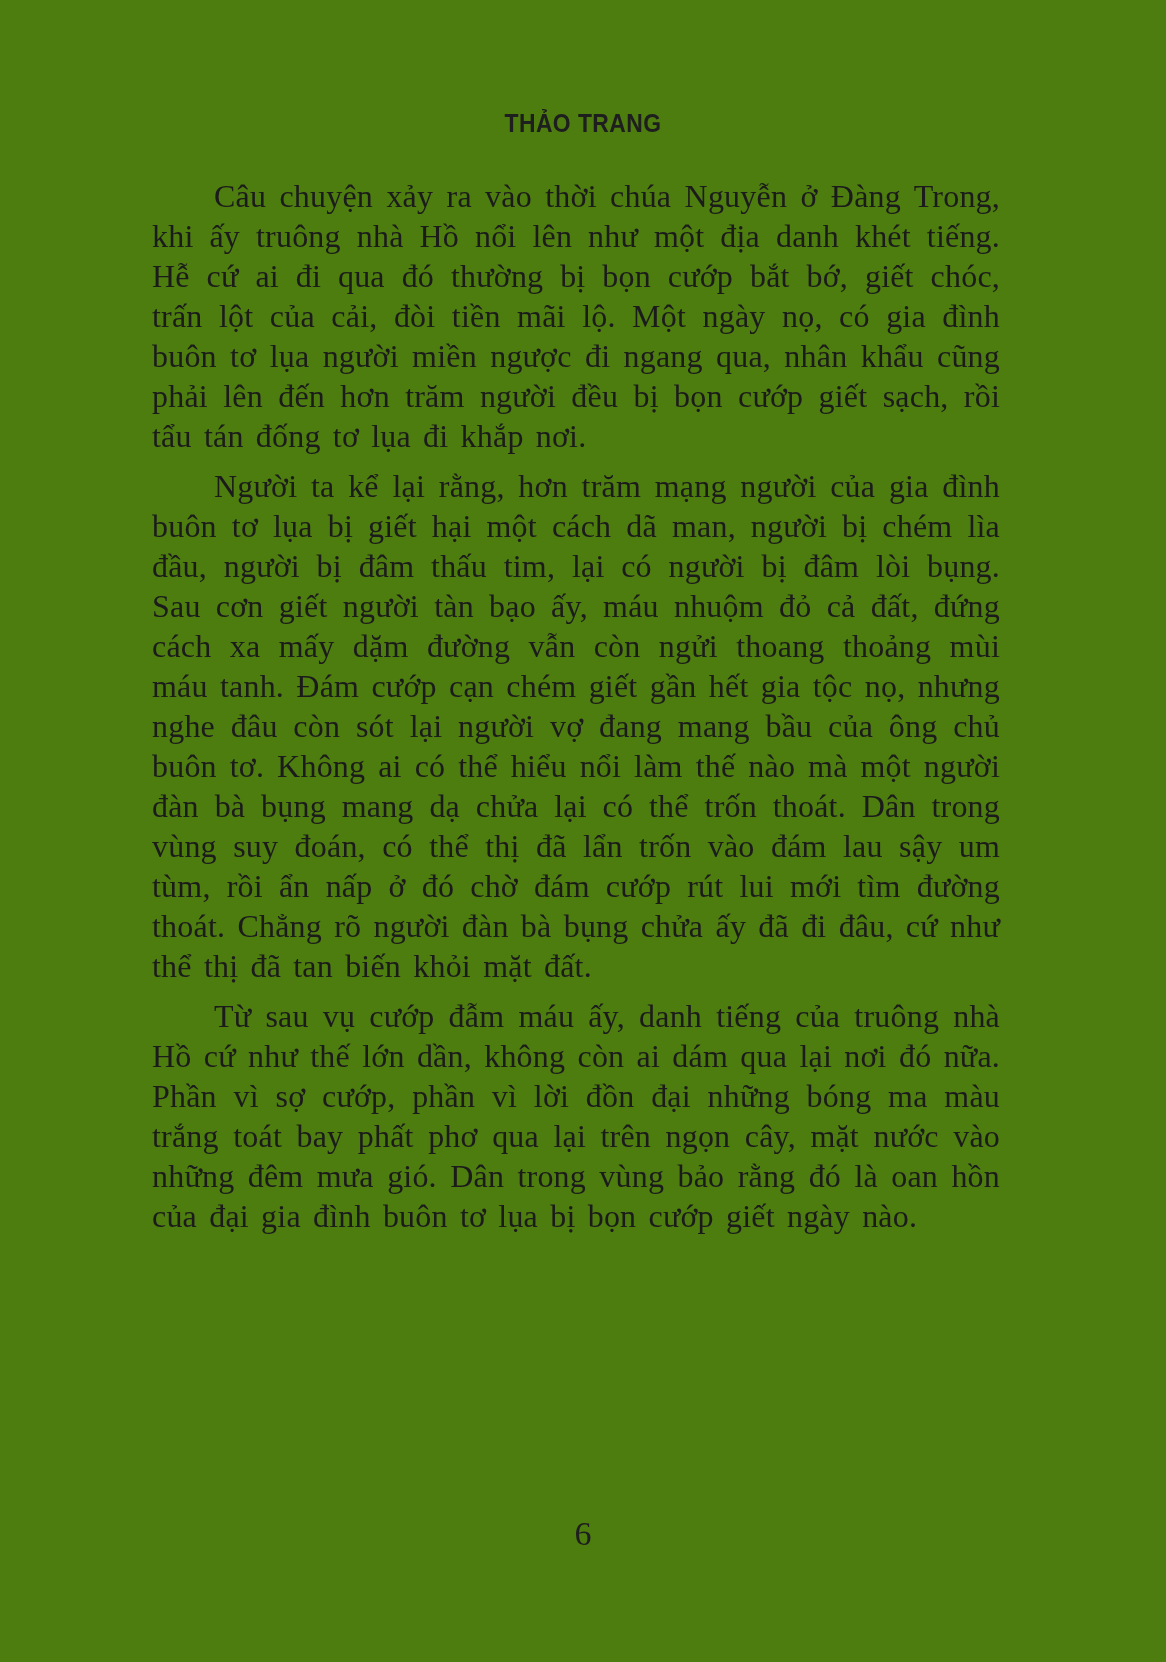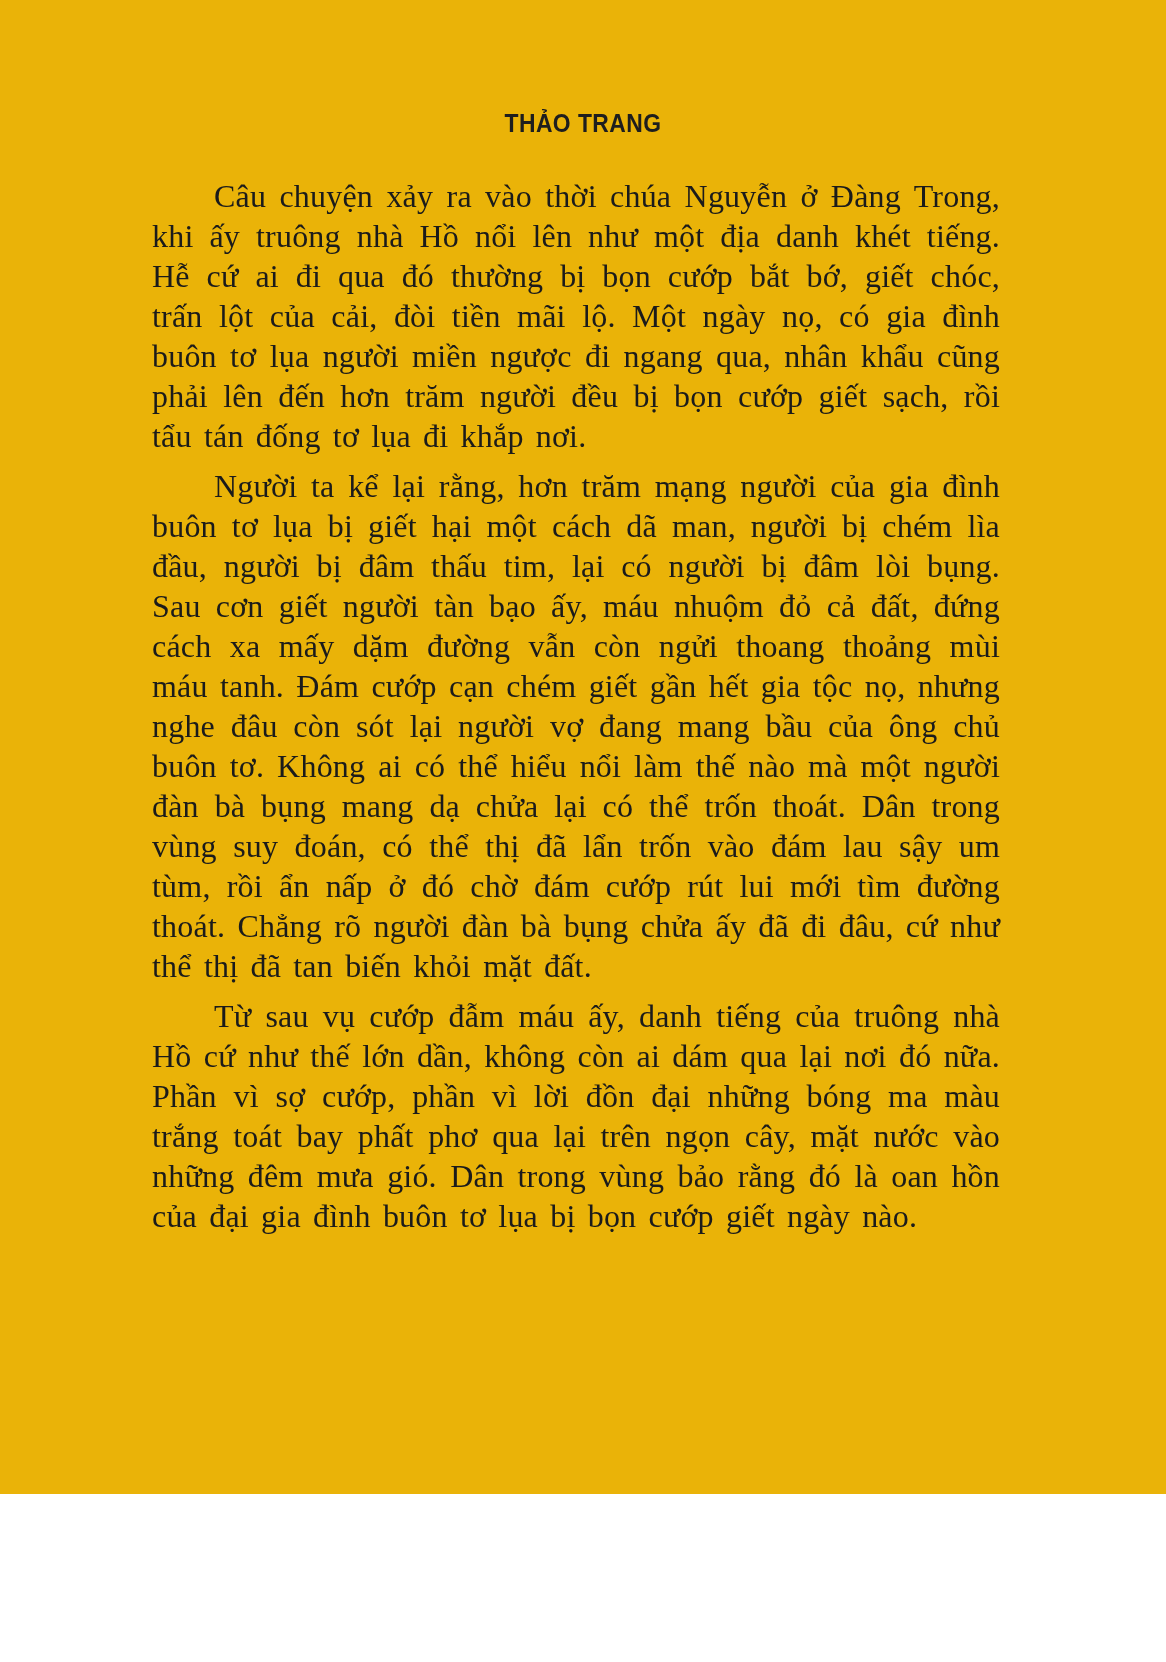--- a/index.html
+++ b/index.html
@@ -3,22 +3,22 @@
 <meta charset="utf-8">
 <style>
   html, body {
     margin: 0;
     padding: 0;
     background: #ffffff;
   }
   .page {
     position: relative;
     width: 1166px;
-    height: 1494px;
-    background: #eab308;
+    height: 1662px;
+    background: #4d7c0f;
     overflow: hidden;
     font-family: "Liberation Serif", serif;
     color: #1b1b1b;
   }
   .running-header {
     position: absolute;
     top: 108px;
     left: 0;
     width: 100%;
     text-align: center;

